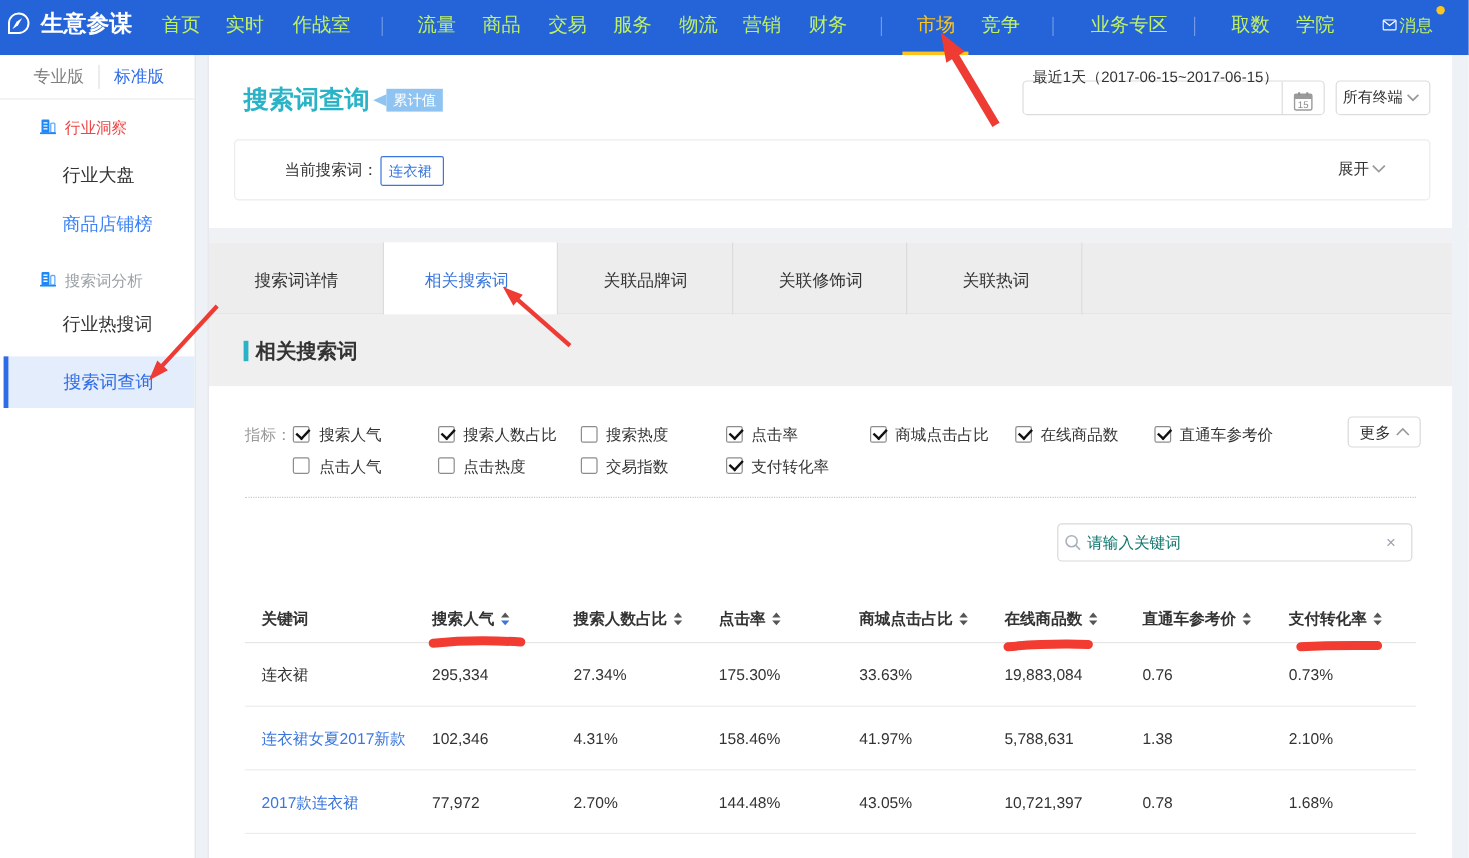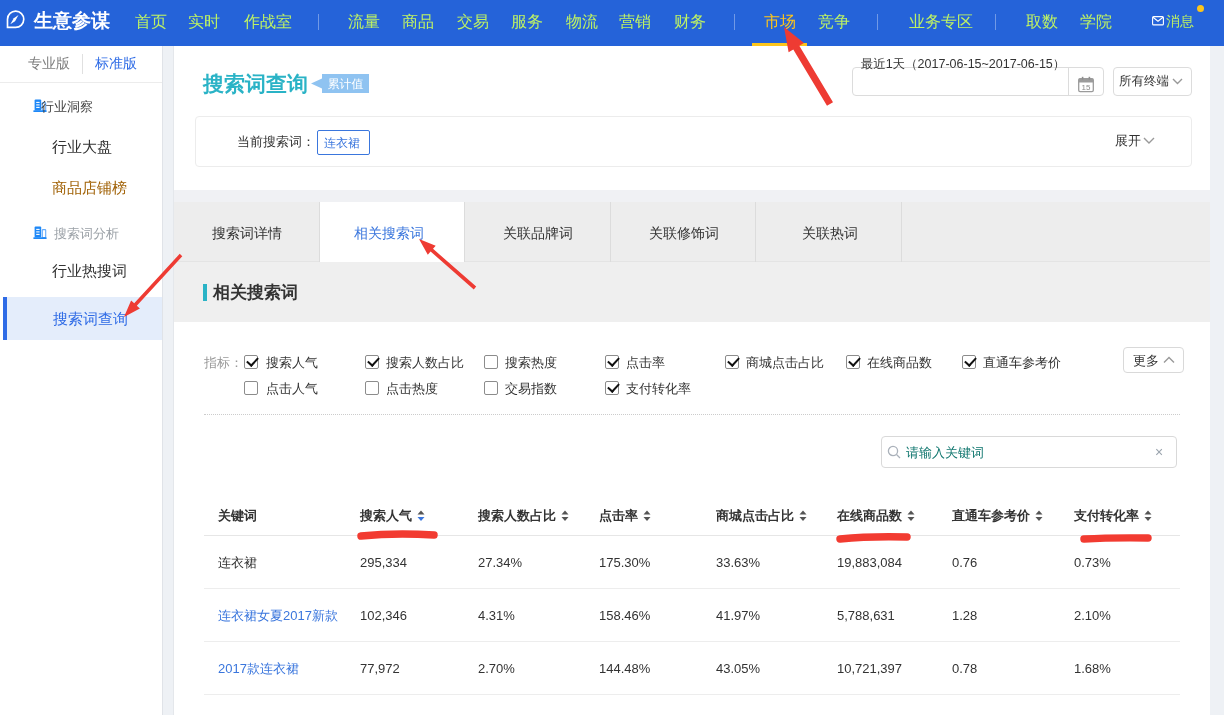--- a/index.html
+++ b/index.html
@@ -92,23 +92,23 @@
   <span class="vsep"></span>
   <span class="tabline"></span>
   <svg class="abs" style="left:33px;top:53px" width="14" height="13" viewBox="0 0 14 13">
         <rect x="1.6" y="0.6" width="6.6" height="11" rx="1" fill="#1e88f7"></rect>
         <line x1="3.2" y1="3.4" x2="6.6" y2="3.4" stroke="#fff" stroke-width="1.1"></line>
         <line x1="3.2" y1="5.9" x2="6.6" y2="5.9" stroke="#fff" stroke-width="1.1"></line>
         <line x1="3.2" y1="8.4" x2="6.6" y2="8.4" stroke="#fff" stroke-width="1.1"></line>
         <rect x="9.3" y="3.6" width="3.4" height="8" rx="0.7" fill="none" stroke="#66abf9" stroke-width="1.1"></rect>
         <rect x="0.2" y="11.2" width="13.6" height="1.7" rx="0.85" fill="#1e88f7"></rect>
       </svg>
-  <span class="abs" style="left:41px;top:54px;font-size:13px;color:#404040;line-height:13px">行业洞察</span>
+  <span class="abs" style="left:54px;top:54px;font-size:13px;color:#ef4444;line-height:13px">行业洞察</span>
   <span class="abs" style="left:52px;top:93px;font-size:15px;color:#333;line-height:15px">行业大盘</span>
-  <span class="abs" style="left:52px;top:134px;font-size:15px;color:#a16207;line-height:15px">商品店铺榜</span>
+  <span class="abs" style="left:52px;top:134px;font-size:15px;color:#3b82f6;line-height:15px">商品店铺榜</span>
   <svg class="abs" style="left:33px;top:180px" width="14" height="13" viewBox="0 0 14 13">
         <rect x="1.6" y="0.6" width="6.6" height="11" rx="1" fill="#1e88f7"></rect>
         <line x1="3.2" y1="3.4" x2="6.6" y2="3.4" stroke="#fff" stroke-width="1.1"></line>
         <line x1="3.2" y1="5.9" x2="6.6" y2="5.9" stroke="#fff" stroke-width="1.1"></line>
         <line x1="3.2" y1="8.4" x2="6.6" y2="8.4" stroke="#fff" stroke-width="1.1"></line>
         <rect x="9.3" y="3.6" width="3.4" height="8" rx="0.7" fill="none" stroke="#66abf9" stroke-width="1.1"></rect>
         <rect x="0.2" y="11.2" width="13.6" height="1.7" rx="0.85" fill="#1e88f7"></rect>
       </svg>
   <span class="abs" style="left:54px;top:181px;font-size:13px;color:#9aa0a6;line-height:13px">搜索词分析</span>
   <span class="abs" style="left:52px;top:217px;font-size:15px;color:#333;line-height:15px">行业热搜词</span>
@@ -238,21 +238,21 @@
 <span class="td" style="left:837px;top:556px">19,883,084</span>
 <span class="td" style="left:952px;top:556px">0.76</span>
 <span class="td" style="left:1074px;top:556px">0.73%</span>
 <span class="hline" style="top:588px"></span>
 <span class="td link" style="left:218px;top:609px">连衣裙女夏2017新款</span>
 <span class="td" style="left:360px;top:609px">102,346</span>
 <span class="td" style="left:478px;top:609px">4.31%</span>
 <span class="td" style="left:599px;top:609px">158.46%</span>
 <span class="td" style="left:716px;top:609px">41.97%</span>
 <span class="td" style="left:837px;top:609px">5,788,631</span>
-<span class="td" style="left:952px;top:609px">1.28</span>
+<span class="td" style="left:952px;top:609px">1.38</span>
 <span class="td" style="left:1074px;top:609px">2.10%</span>
 <span class="hline" style="top:641px"></span>
 <span class="td link" style="left:218px;top:662px">2017款连衣裙</span>
 <span class="td" style="left:360px;top:662px">77,972</span>
 <span class="td" style="left:478px;top:662px">2.70%</span>
 <span class="td" style="left:599px;top:662px">144.48%</span>
 <span class="td" style="left:716px;top:662px">43.05%</span>
 <span class="td" style="left:837px;top:662px">10,721,397</span>
 <span class="td" style="left:952px;top:662px">0.78</span>
 <span class="td" style="left:1074px;top:662px">1.68%</span>

